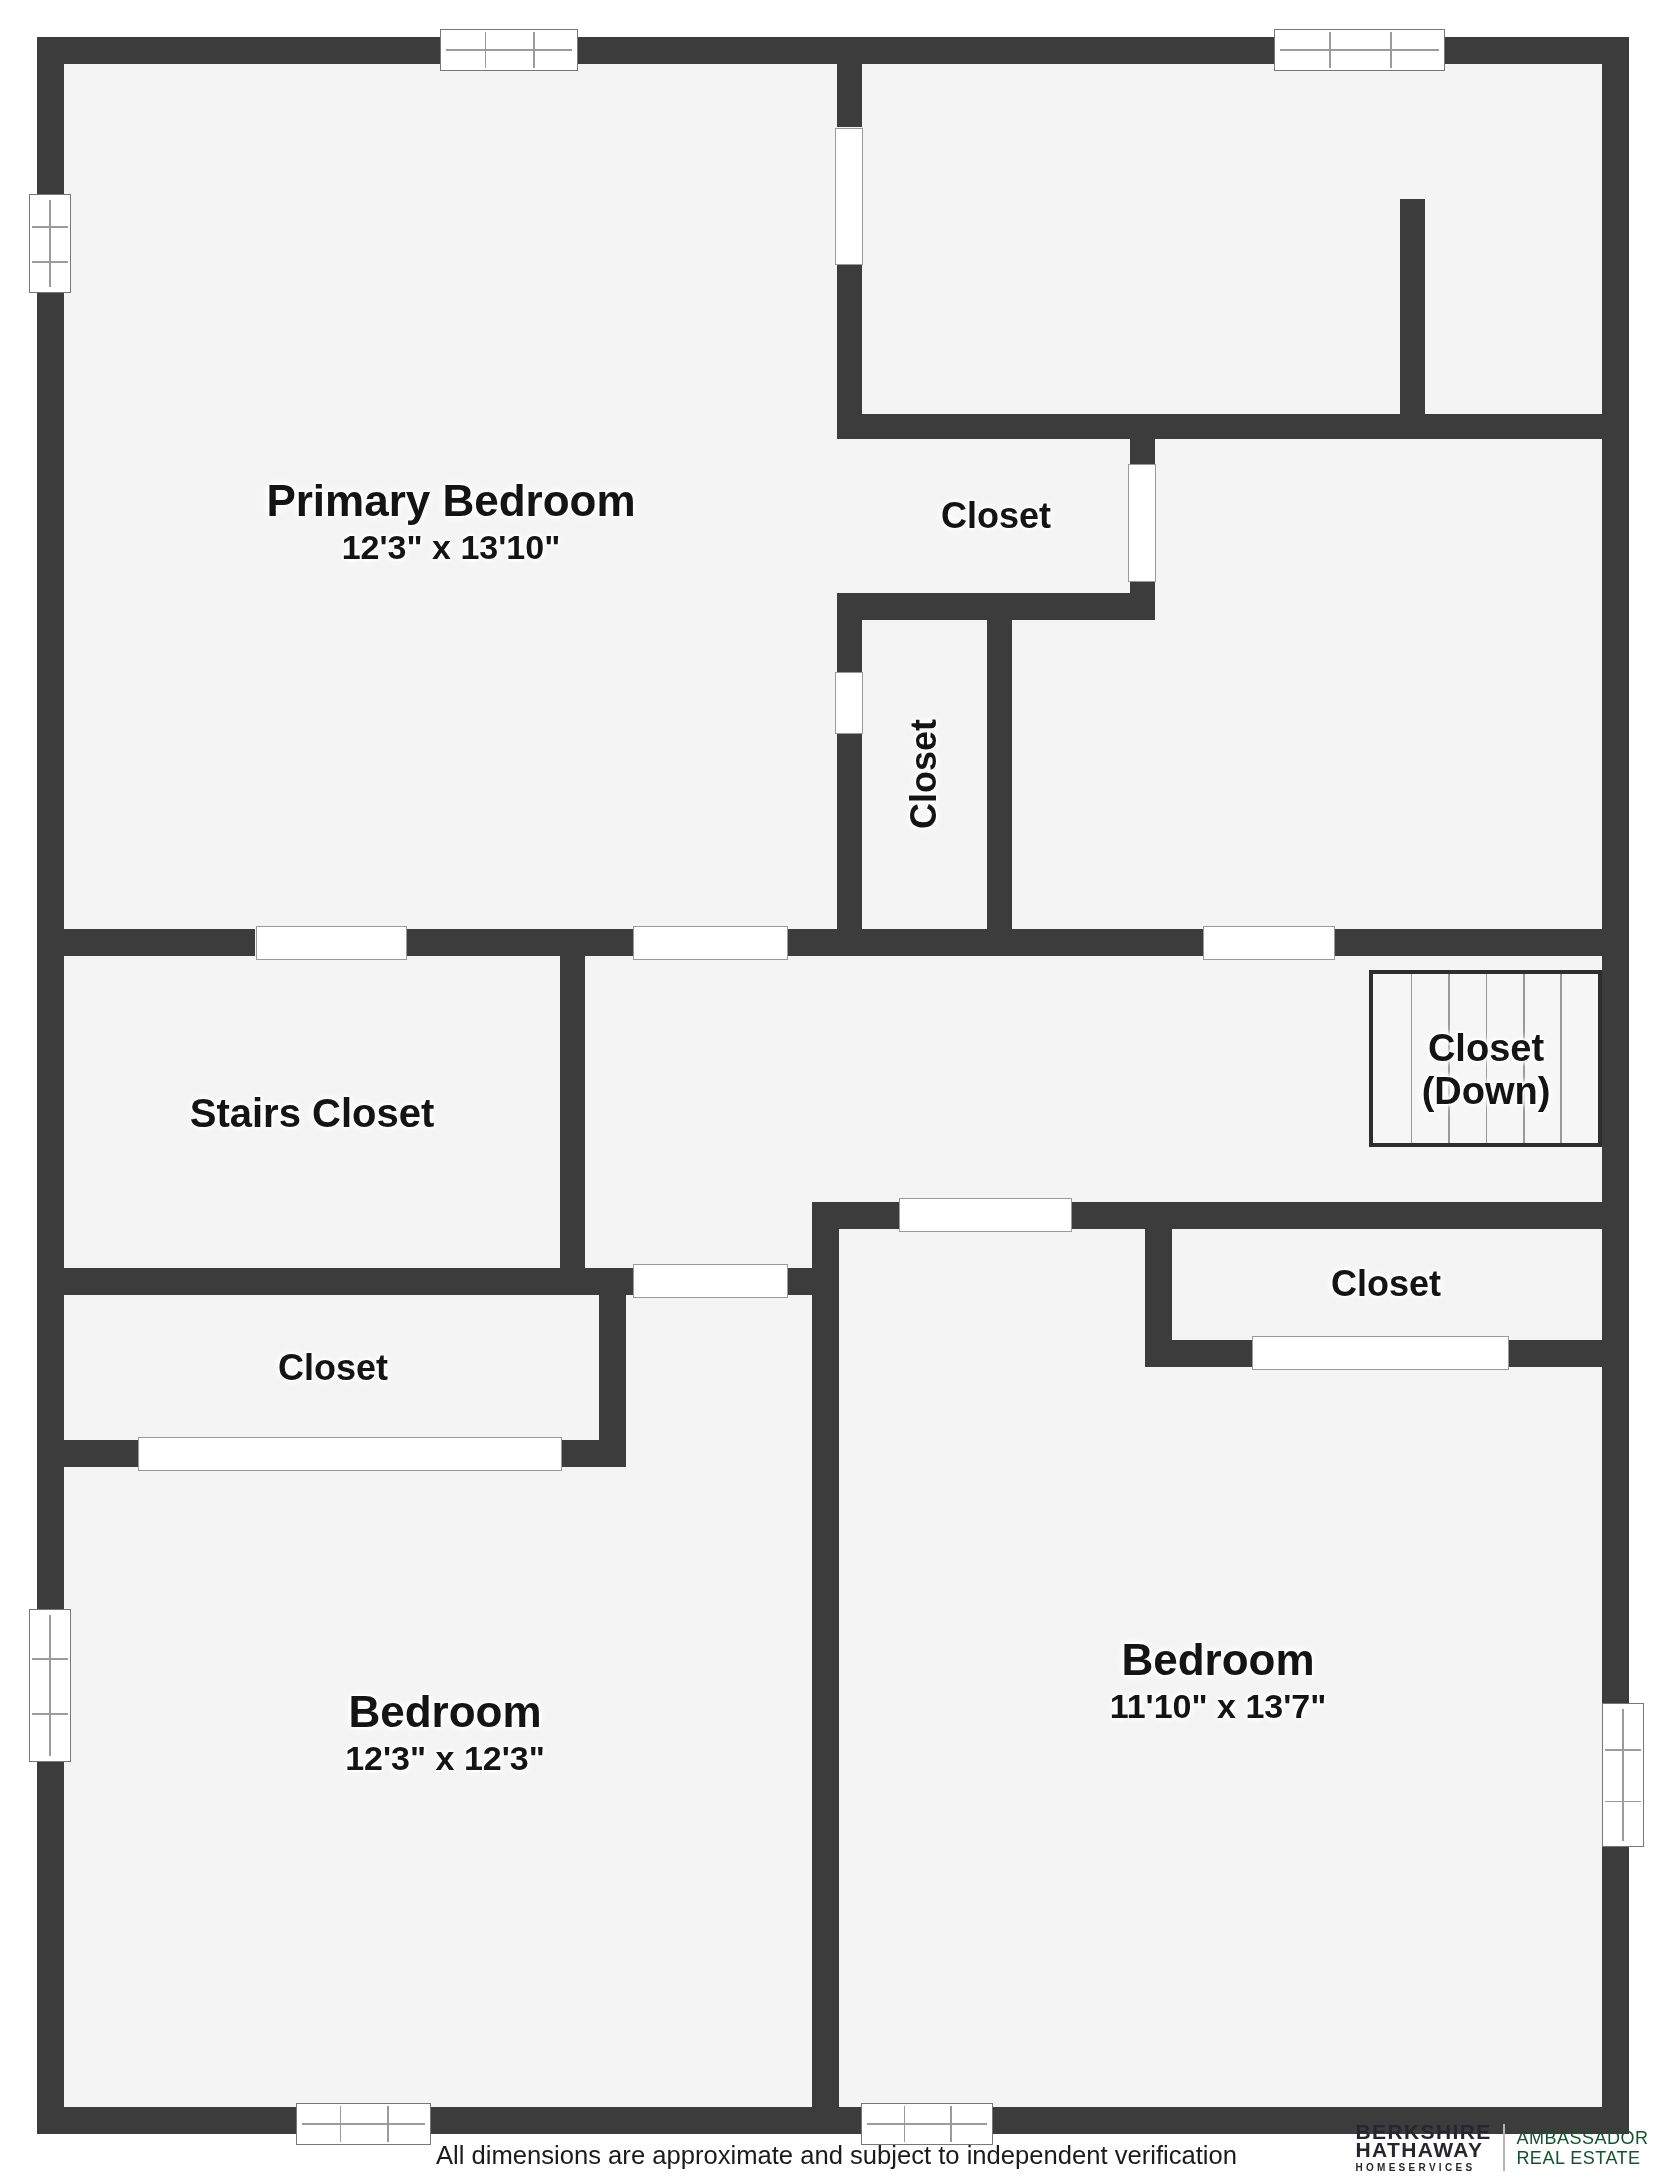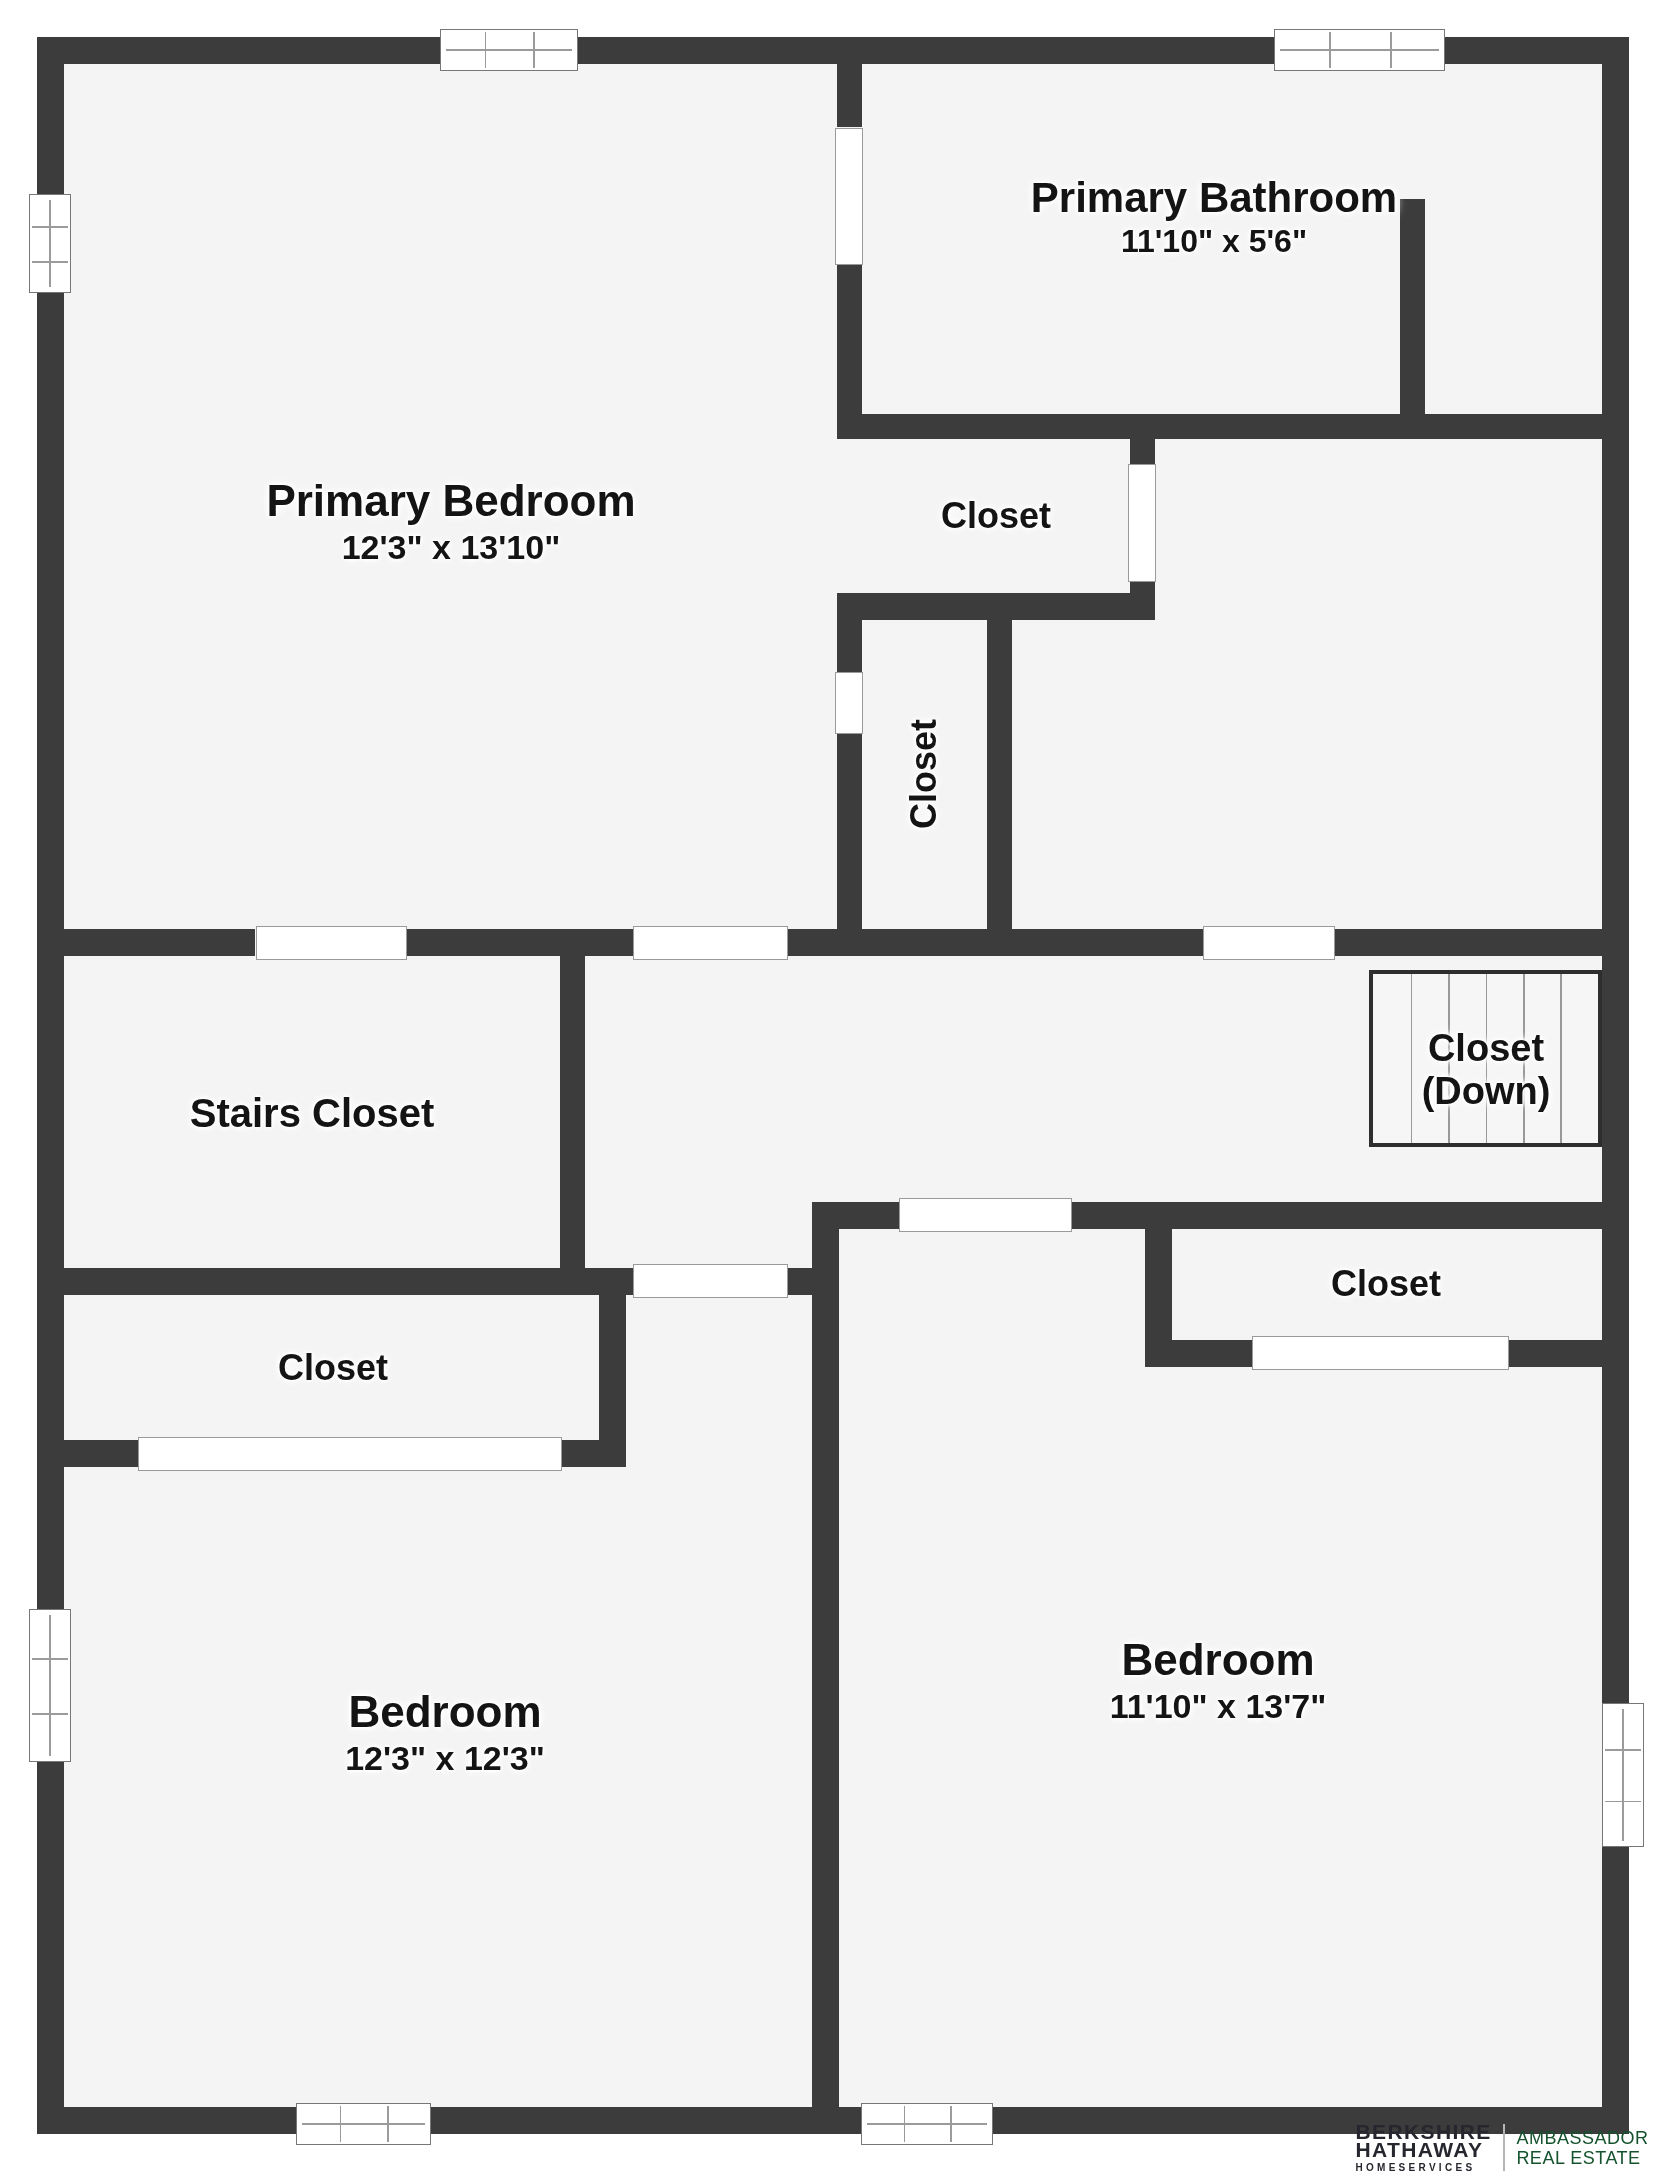--- a/index.html
+++ b/index.html
@@ -115,24 +115,20 @@
         <div class="tread" style="left: 16.6667%;"></div>
         <div class="tread" style="left: 33.3333%;"></div>
         <div class="tread" style="left: 50%;"></div>
         <div class="tread" style="left: 66.6667%;"></div>
         <div class="tread" style="left: 83.3333%;"></div>
       </div>
       <div class="room-label" style="left: 451px; top: 500px; font-size: 44px; margin-top: 21px;">
         <div class="name">Primary Bedroom</div>
         <div class="dims" style="font-size: 34px;">12'3" x 13'10"</div>
       </div>
-      <div class="room-label" style="left: 1214px; top: 217px; font-size: 42px;">
-        <div class="name">Primary Bathroom</div>
-        <div class="dims" style="font-size: 32px;">11'10" x 5'6"</div>
-      </div>
       <div class="room-label" style="left: 996px; top: 516px; font-size: 36px;">
         <div class="name">Closet</div>
       </div>
       <div class="room-label rot" style="left: 924px; top: 774px; font-size: 36px;">
         <div class="name">Closet</div>
       </div>
       <div class="room-label" style="left: 312px; top: 1113px; font-size: 40px;">
         <div class="name">Stairs Closet</div>
       </div>
       <div class="room-label" style="left: 1486px; top: 1070px; font-size: 38px;">
@@ -148,20 +144,21 @@
       <div class="room-label" style="left: 445px; top: 1732px; font-size: 44px;">
         <div class="name">Bedroom</div>
         <div class="dims" style="font-size: 34px;">12'3" x 12'3"</div>
       </div>
       <div class="room-label" style="left: 1218px; top: 1680px; font-size: 44px;">
         <div class="name">Bedroom</div>
         <div class="dims" style="font-size: 34px;">11'10" x 13'7"</div>
       </div>
     </div>
 
+  <div class="footer-disclaimer">All dimensions are approximate and subject to independent verification</div>
 
   <div class="logo">
     <div class="lft">
       <div class="bh">BERKSHIRE</div>
       <div class="bh">HATHAWAY</div>
       <div class="hs">HOMESERVICES</div>
     </div>
     <div class="div"></div>
     <div class="amb">
       <div>AMBASSADOR</div>

